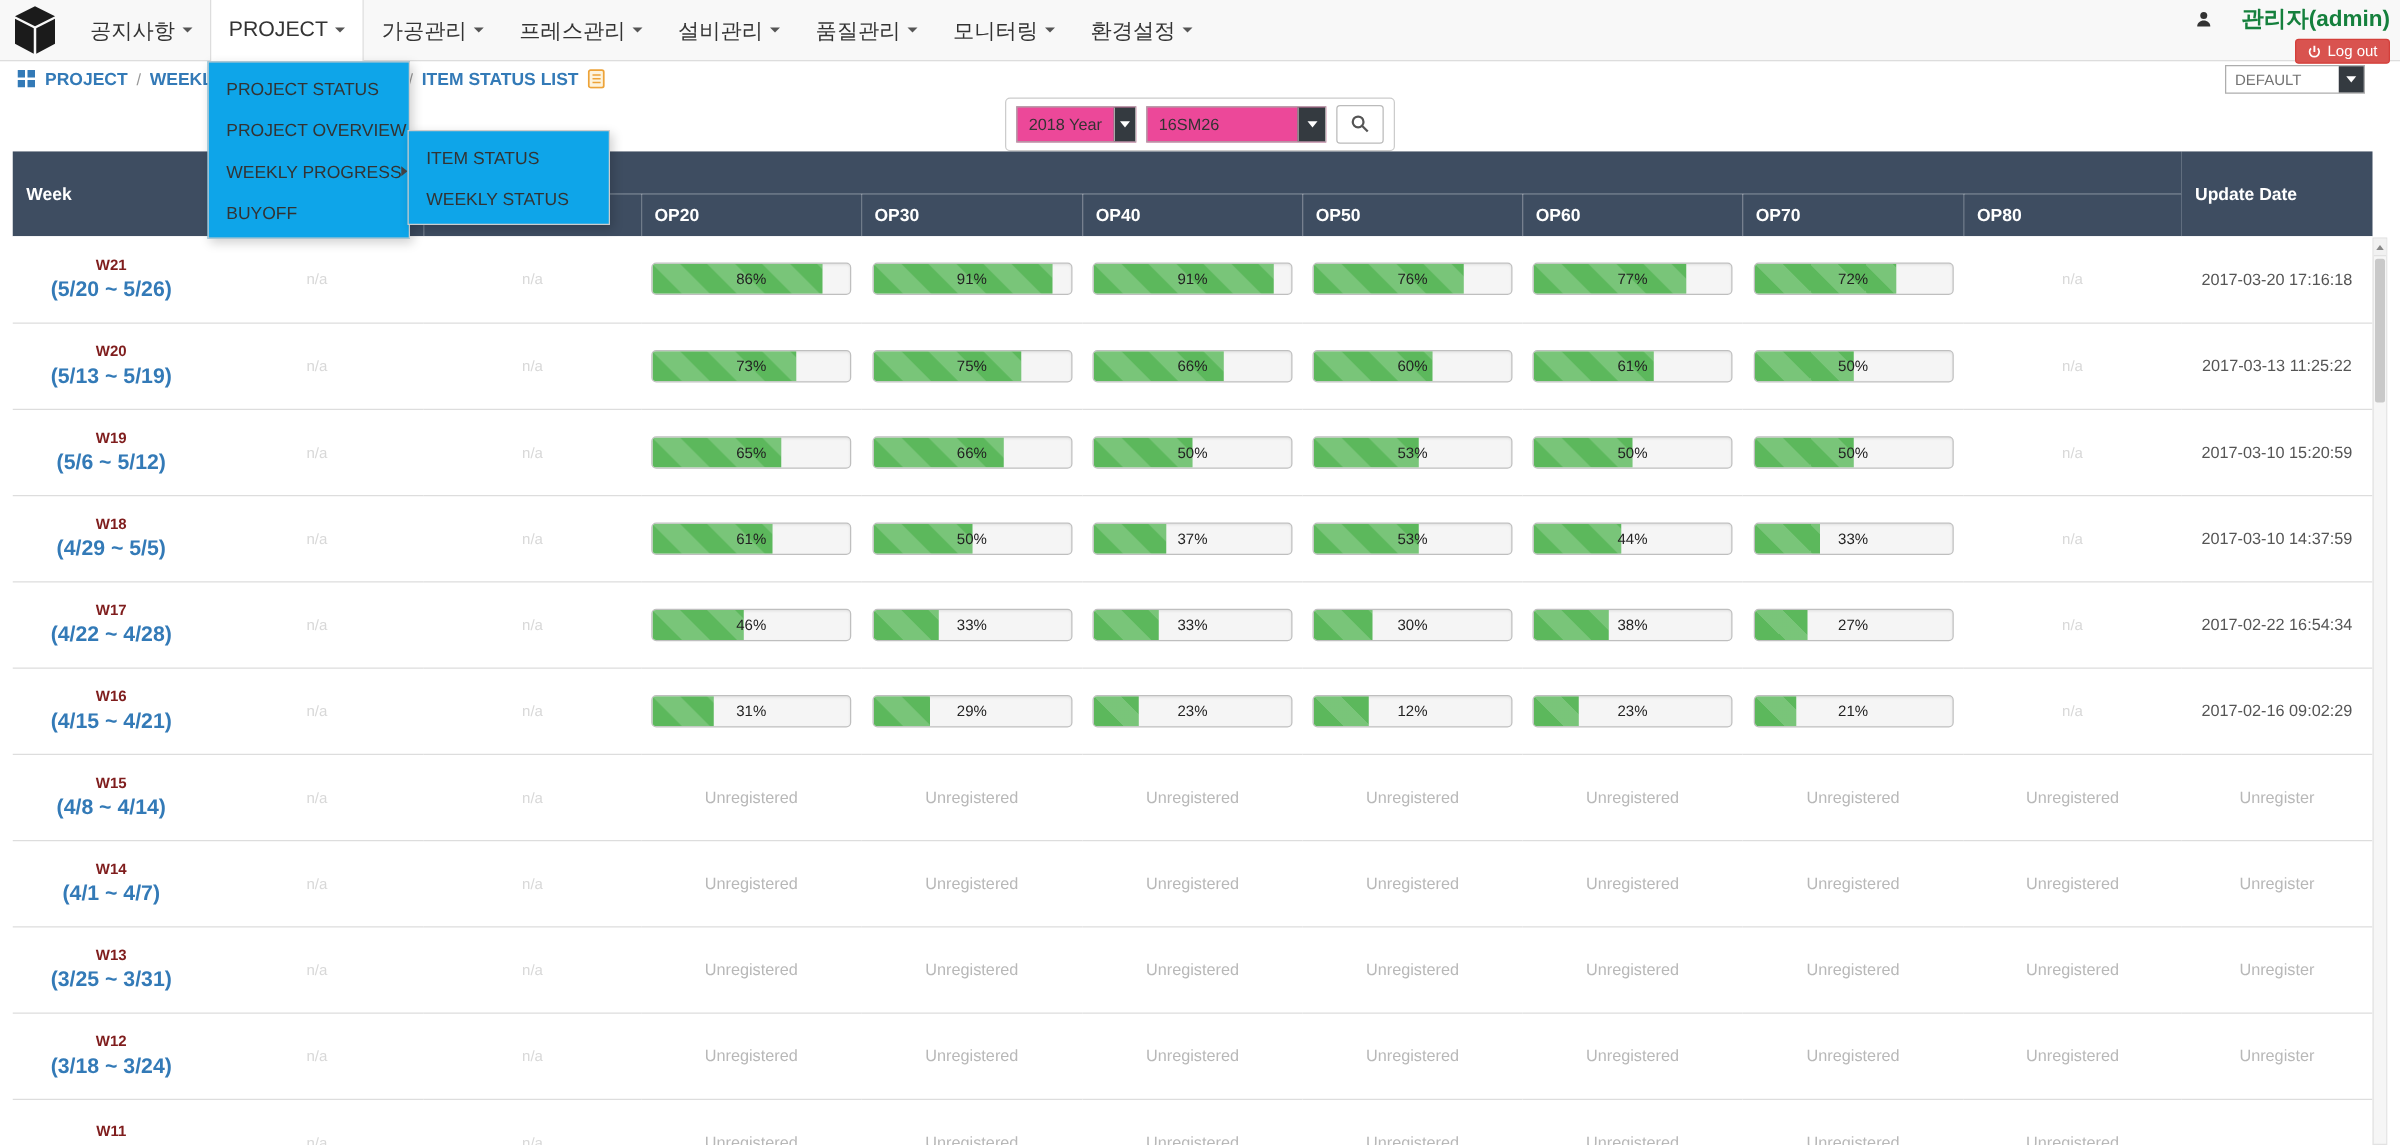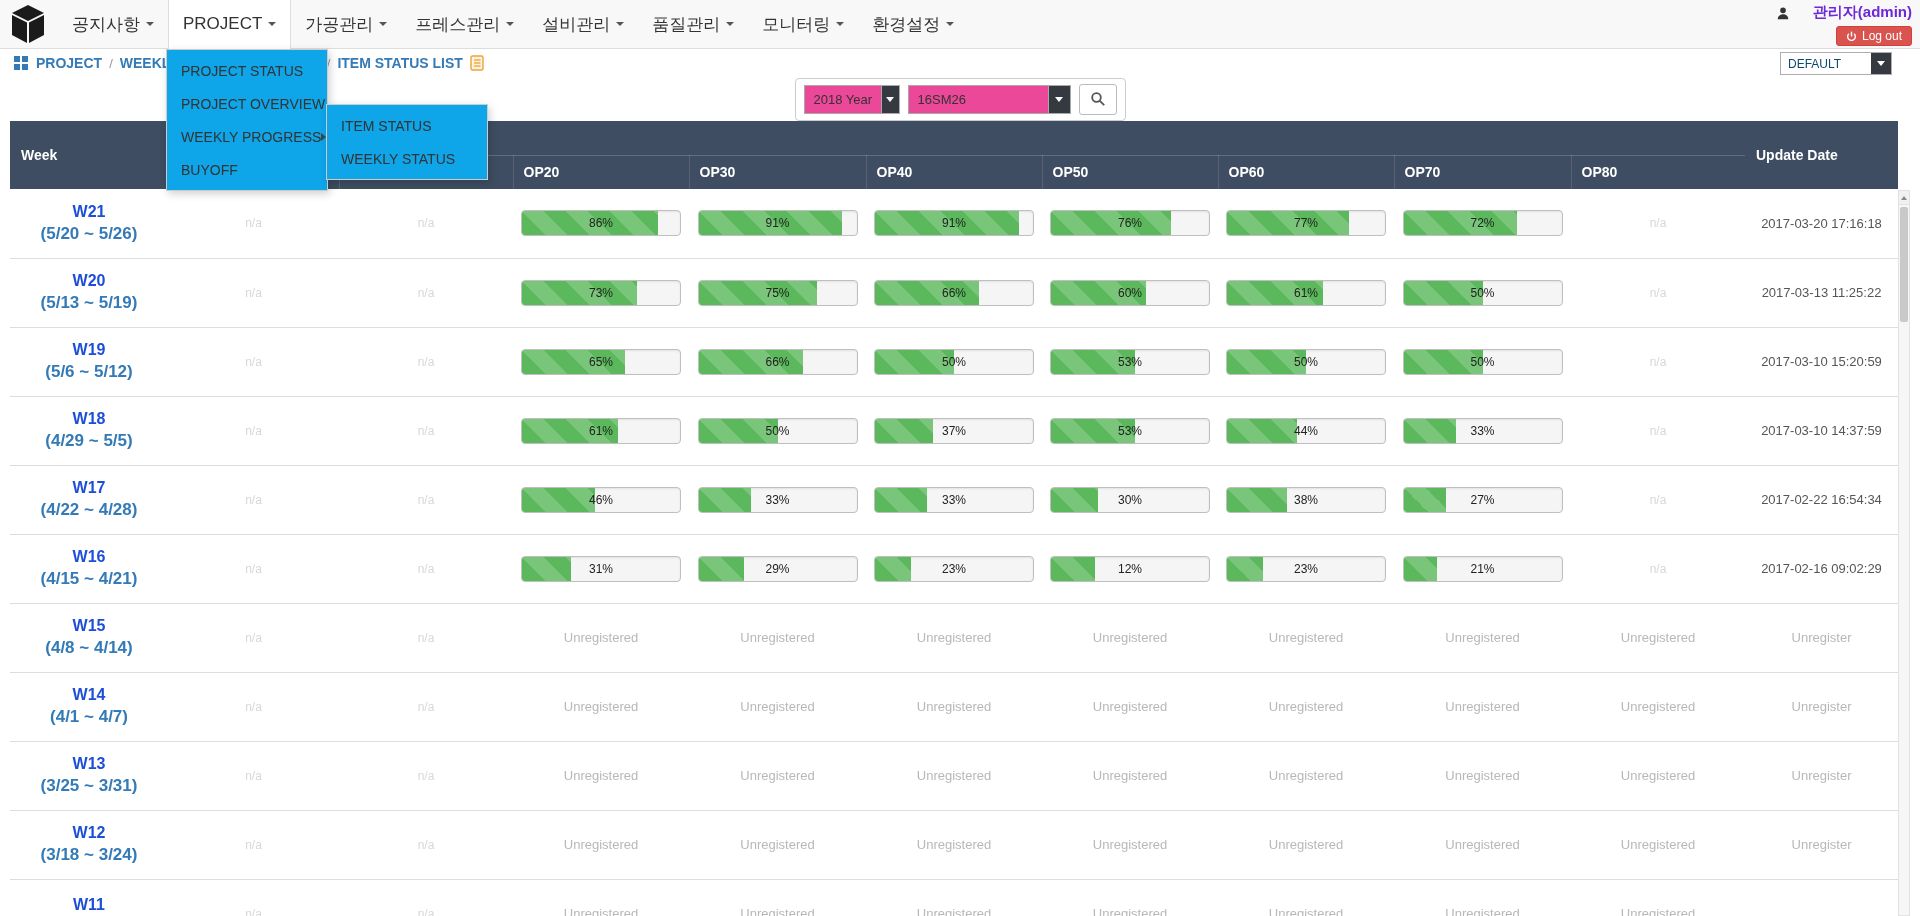--- a/index.html
+++ b/index.html
@@ -11,63 +11,63 @@
             border-bottom:1px solid #ddd; display:flex; align-items:center; padding-left:10px; z-index:10;}
   .logo { width:40px; height:44px; margin-right:8px; display:flex; align-items:center; cursor:pointer;}
   .navitems { display:flex; height:49px; }
   .nav-item { display:flex; align-items:center; height:49px; padding:0 14px;
               font-size:17px; color:#333; text-decoration:none; cursor:pointer; white-space:nowrap;}
   .nav-item.open { background:#fff; border-left:1px solid #ddd; border-right:1px solid #ddd; }
   .caret { width:0; height:0; margin-left:6px; border-left:4px solid transparent;
            border-right:4px solid transparent; border-top:4px solid #555; }
   .nav-right { position:absolute; right:8px; top:3px; display:flex; flex-direction:column;
                align-items:flex-end; gap:4px; }
-  .admin { font-size:15px; font-weight:bold; color:#6d28d9; display:flex; align-items:center; gap:23px; }
+  .admin { font-size:18px; font-weight:bold; color:#15803d; display:flex; align-items:center; gap:23px; }
   .logout-btn { background:#d9534f; color:#fff; font-size:12px; border:1px solid #d43f3a;
                 border-radius:3px; padding:2px 9px; display:flex; align-items:center; gap:5px; cursor:pointer;
                 font-family:"Liberation Sans", sans-serif;}
 
   
   .breadcrumb-bar { position:relative; height:28px; display:flex; align-items:center; padding-left:14px; }
   .grid-ico { display:flex; margin-right:8px; }
   .crumb { color:#337ab7; font-size:14px; font-weight:bold; text-decoration:none; white-space:nowrap; cursor:pointer;}
   .crumb-sep { color:#999; padding:0 7px; font-size:13px; }
   .crumb-mid { display:inline-block; width:200px; overflow:hidden; }
   .note-ico { display:flex; margin-left:7px; cursor:pointer; }
   .view-select { position:absolute; right:28px; top:3px; width:112px; height:23px;
                  border:1px solid #adadad; background:#fff; display:flex; align-items:center;
-                 justify-content:space-between; font-size:12px; color:#0c4a6e; padding-left:7px; cursor:pointer; }
+                 justify-content:space-between; font-size:12px; color:#737373; padding-left:7px; cursor:pointer; }
   .sel-btn { width:20px; height:100%; background:#343a40; display:flex; align-items:center;
              justify-content:center; }
   .caret-white { width:0; height:0; border-left:4px solid transparent; border-right:4px solid transparent;
                  border-top:5px solid #fff; }
 
   
   .toolbar { height:44px; display:flex; justify-content:center; align-items:center; }
   .filter-group { display:flex; align-items:center; gap:8px; border:1px solid #ccc;
                   border-radius:4px; padding:5px 8px; background:#fff; }
   .fselect { height:29px; border:1px solid #a9a9a9; background:#ec4899; display:flex; align-items:stretch;
              font-size:13px; color:#333; cursor:pointer; }
   .fselect .label { display:flex; align-items:center; padding:0 9px; flex:1; white-space:nowrap;}
   .fselect .sel-btn { width:22px; border-left:1px solid #a9a9a9; }
   .fselect.year { width:96px; }
-  .fselect.code { width:163px;text-align:right; }
+  .fselect.code { width:144px;text-align:right; }
   .search-btn { width:38px; height:31px; background:#fff; border:1px solid #bbb; border-radius:3px;
                 display:flex; align-items:center; justify-content:center; cursor:pointer; }
 
   
   .table-wrap { position:relative; margin:0 10px; height:795px; overflow:hidden; }
   table.weekly { border-collapse:collapse; table-layout:fixed; width:1888px; }
   thead th { background:#3e4d61; color:#fff; font-size:14px; font-weight:bold; text-align:left; }
   th.th-week, th.th-update { padding-left:11px; }
   th.th-group { height:34px; border-bottom:1px solid rgba(255,255,255,.18); }
   tr.op-row th { height:34px; padding-left:10px; border-left:1px solid rgba(255,255,255,.12); }
   tbody td { height:69px; border-bottom:1px solid #ddd; text-align:center; vertical-align:middle;
              background:#fff; }
-  td.week-cell .wk { display:block; color:#1d4ed8; font-size:16px; font-weight:bold;
+  td.week-cell .wk { display:block; color:#7f1d1d; font-size:12px; font-weight:bold;
                      text-decoration:none; cursor:pointer; }
   td.week-cell .wr { color:#337ab7; font-size:17px; font-weight:bold; margin-top:3px; min-height:15px;}
   td.na-cell { color:#d8d8d8; font-size:12px; }
   td.unreg-cell { color:#b8b8b8; font-size:13px; }
   td.update-cell { color:#555; font-size:13px; }
   .progress { width:160px; height:26px; margin:0 auto; background:#f5f5f5; border:1px solid #bfbfbf;
               border-radius:4px; position:relative; overflow:hidden;
               box-shadow:inset 0 1px 2px rgba(0,0,0,.08); }
   .progress .bar { position:absolute; left:0; top:0; bottom:0; background-color:#5cb85c;
       background-image:linear-gradient(45deg,rgba(255,255,255,.18) 25%,transparent 25%,

